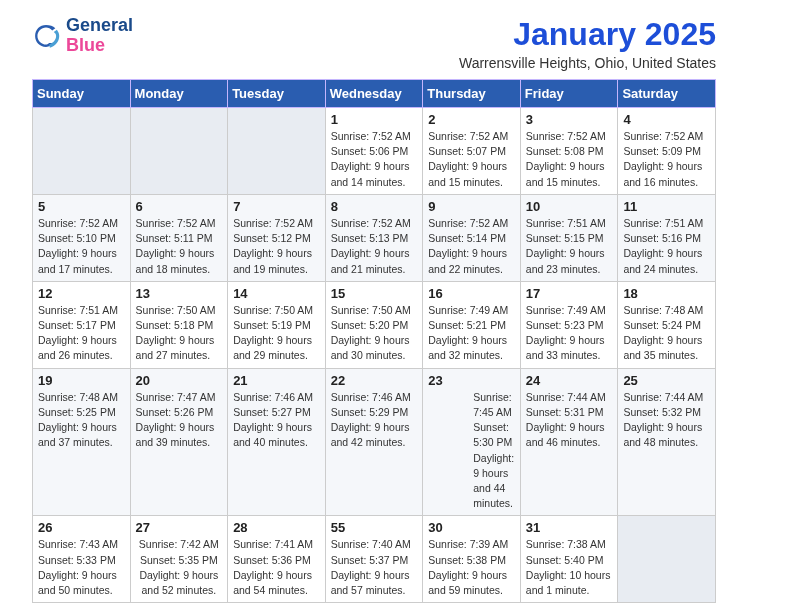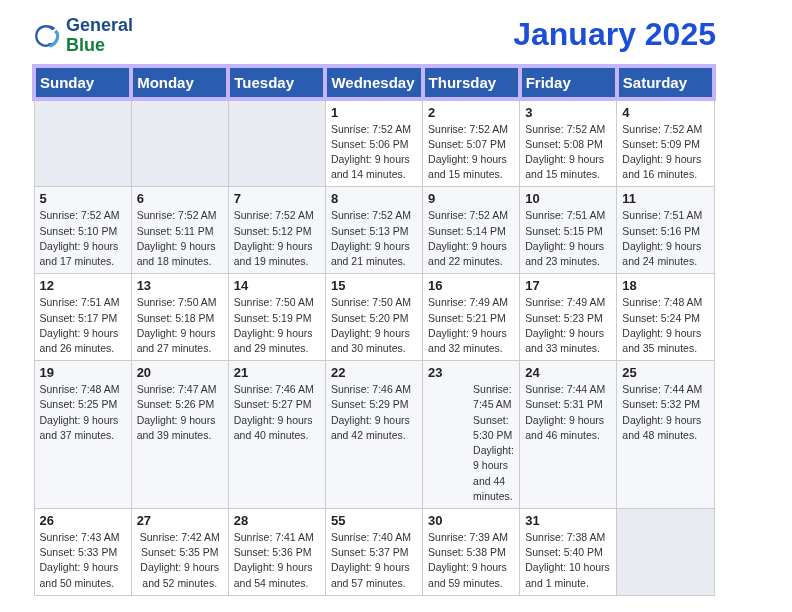--- a/index.html
+++ b/index.html
@@ -51,25 +51,25 @@
       margin-top: 2px;
     }
     .calendar {
       width: 100%;
       border-collapse: collapse;
       border: 1px solid #ccc;
     }
     .calendar th {
       background: #2a5db0;
       color: #fff;
-      font-size: 15px;
+      font-size: 13px;
       font-weight: bold;
       padding: 6px 4px;
       text-align: left;
-      border: 4px solid #c4b5fd;
+      border: 1px solid #c4b5fd;
     }
     .calendar td {
       vertical-align: top;
       width: 14.28%;
       border: 1px solid #ccc;
       padding: 4px 5px;
       min-height: 80px;
       background: #fff;
     }
     .calendar tr:nth-child(even) td {
@@ -106,25 +106,26 @@
 
 <div class="page">
   <div class="header">
     <div class="logo">
       <svg class="logo-icon" viewBox="0 0 36 36">
         <path d="M18 4 C10 4 4 10 4 18 C4 26 10 32 18 32 C22 32 26 30 28 27 L22 27 C20.5 28.5 19 29 18 29 C12 29 7 24 7 18 C7 12 12 7 18 7 C21 7 24 8.5 26 11 L30 8 C27 5.5 23 4 18 4 Z" fill="#2a5db0"></path>
         <path d="M28 13 L32 10 C34 13 35 15 35 18 C35 25 30 31 23 33 L22 29 C27 27 31 23 31 18 C31 16 30 14.5 28 13 Z" fill="#4a9fd4"></path>
       </svg>
       <div class="logo-text">
         <div>General</div>
-        <span style="color:#15803d;">Blue</span>
+        <span style="color:#ec4899;">Blue</span>
       </div>
     </div>
     <div class="title-block">
       <div class="main-title">January 2025</div>
+      <div class="subtitle">Warrensville Heights, Ohio, United States</div>
     </div>
   </div>
 
   <table class="calendar">
     <thead>
       <tr>
       <th>Sunday</th>
           <th>Monday</th>
           <th>Tuesday</th>
           <th>Wednesday</th>

